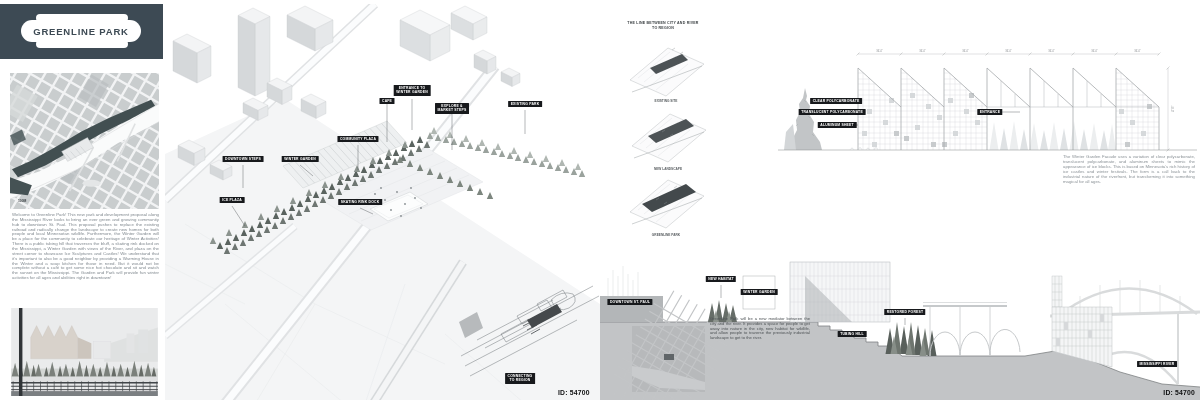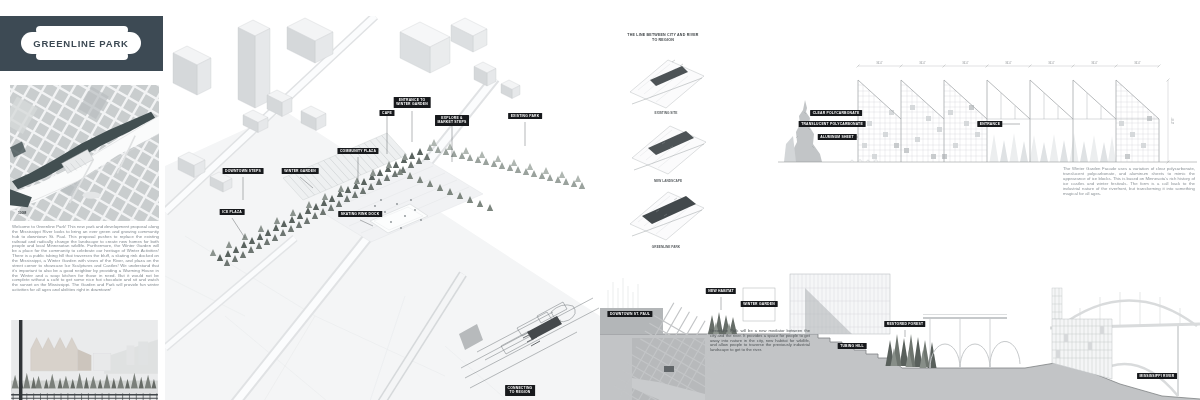--- a/index.html
+++ b/index.html
@@ -1,18 +1,18 @@
 <!DOCTYPE html>
 <html><head>
 <meta charset="utf-8">
 <style>
   html,body{margin:0;padding:0;background:#ffffff;}
   #board{position:relative;width:1200px;height:400px;background:#fff;overflow:hidden;
          font-family:"Liberation Sans",sans-serif;}
-  .panel{position:absolute;top:16px;height:332px;}
+  .panel{position:absolute;top:4px;height:332px;}
   #panel-left{left:0;width:165px;background:#fff;}
   #panel-center{left:165px;width:435px;}
   #panel-right{left:600px;width:600px;}
   svg{display:block;}
 
   
   .title-band{position:absolute;left:0;top:0;width:163px;height:55px;background:#3d4a54;}
   .ribbon-bar{position:absolute;background:#fff;}
   .ribbon-top{left:36px;top:10px;width:92px;height:8px;border-radius:4px;}
   .ribbon-mid{left:21px;top:16px;width:120px;height:22px;border-radius:11px;

